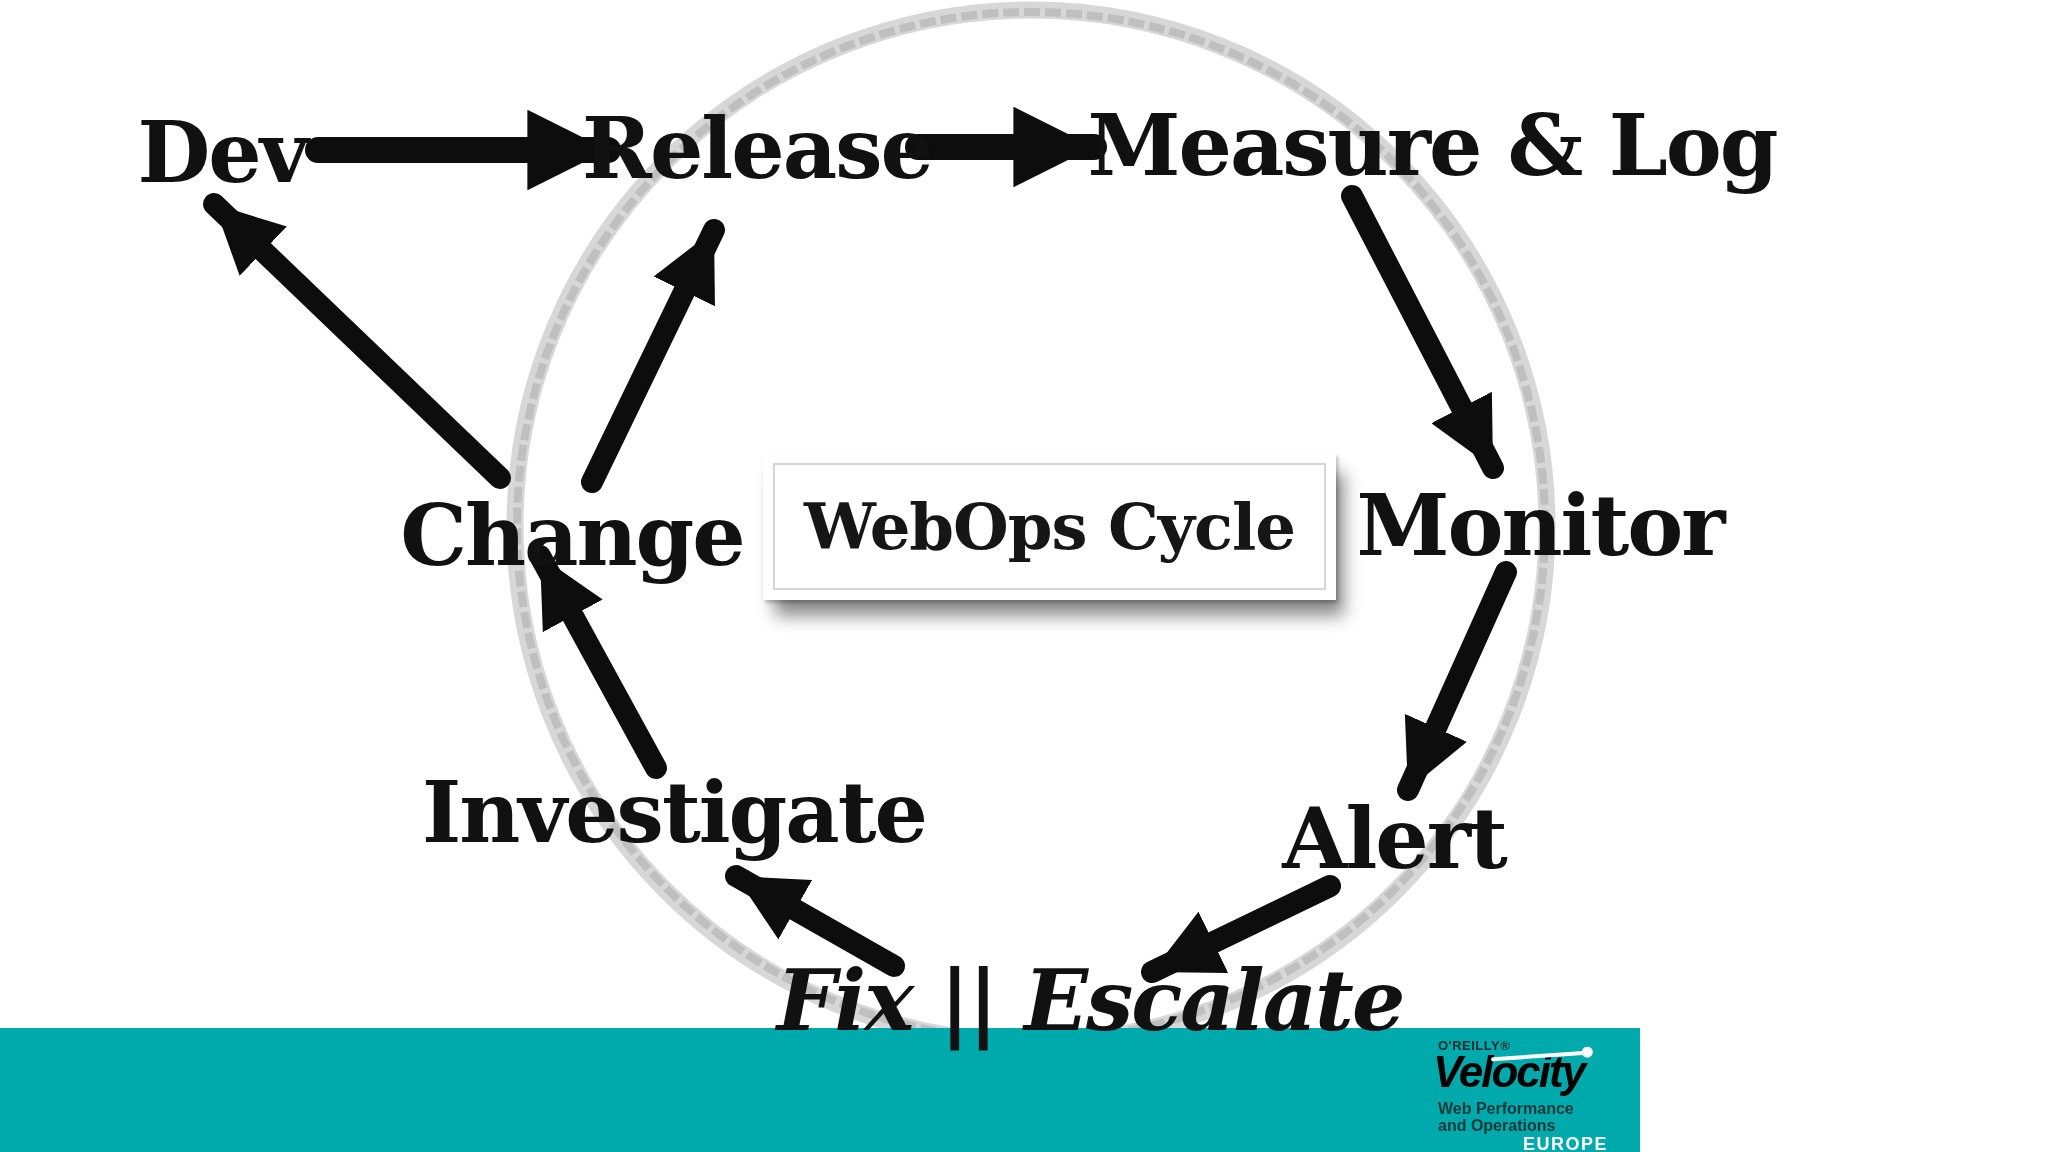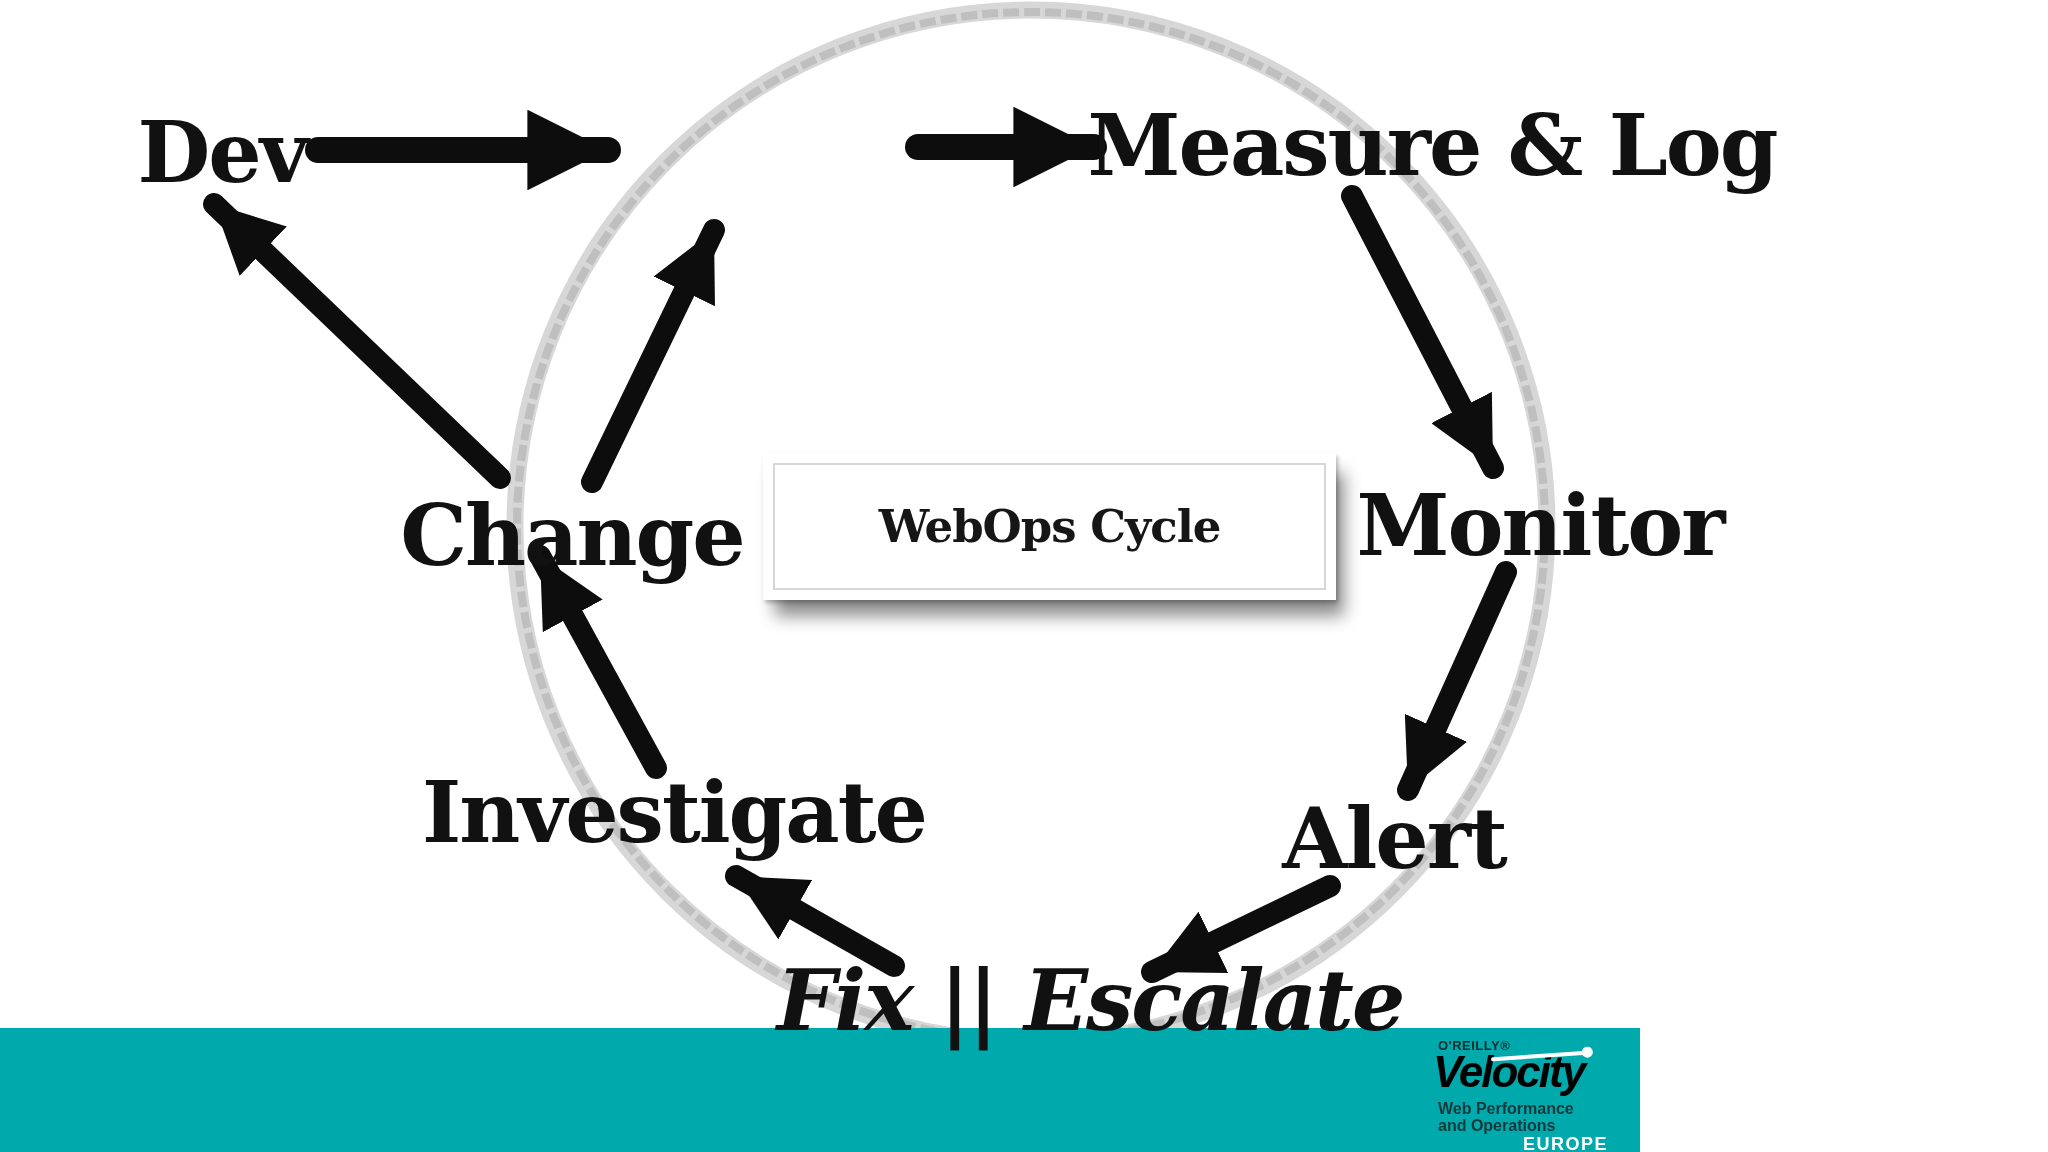--- a/index.html
+++ b/index.html
@@ -28,21 +28,21 @@
     position:absolute;left:763px;top:453px;width:573px;height:147px;
     background:#ffffff;z-index:6;
     box-shadow:10px 18px 16px -2px rgba(0,0,0,0.45), 2px 3px 4px rgba(0,0,0,0.25);
     display:flex;align-items:center;justify-content:center;
   }
   .titlebox::before{
     content:"";position:absolute;left:10px;top:10px;right:10px;bottom:10px;
     border:2px solid #d6d6d6;pointer-events:none;
   }
   .titlebox .title-text{
-    font-weight:700;font-size:45px;color:#161616;letter-spacing:-1px;white-space:nowrap;
+    font-weight:700;font-size:64px;color:#161616;letter-spacing:-1px;white-space:nowrap;
   }
   
   .footer-bar{
     position:absolute;left:0;top:1028px;width:1640px;height:124px;
     background:#00a9ab;z-index:4;
   }
   .logo{
     position:absolute;right:32px;top:10px;width:185px;height:108px;
     font-family:"Liberation Sans","DejaVu Sans",sans-serif;
   }
@@ -94,20 +94,21 @@
         <line x1="1506" y1="572" x2="1408" y2="790" stroke="#0d0d0d" stroke-width="22" stroke-linecap="round" marker-end="url(#ah)"></line>
         <line x1="1330" y1="886" x2="1152" y2="972" stroke="#0d0d0d" stroke-width="22" stroke-linecap="round" marker-end="url(#ah)"></line>
         <line x1="894" y1="966" x2="736" y2="876" stroke="#0d0d0d" stroke-width="22" stroke-linecap="round" marker-end="url(#ah)"></line>
         <line x1="656" y1="768" x2="540" y2="556" stroke="#0d0d0d" stroke-width="22" stroke-linecap="round" marker-end="url(#ah)"></line>
         <line x1="500" y1="478" x2="214" y2="204" stroke="#0d0d0d" stroke-width="22" stroke-linecap="round" marker-end="url(#ah)"></line>
         <line x1="592" y1="482" x2="714" y2="230" stroke="#0d0d0d" stroke-width="22" stroke-linecap="round" marker-end="url(#ah)"></line>
       </g>
   </svg>
 
   <div class="node n-dev">Dev</div>
+  <div class="node n-release">Release</div>
   <div class="node n-measure">Measure &amp; Log</div>
   <div class="node n-monitor">Monitor</div>
   <div class="node n-alert">Alert</div>
   <div class="node n-fix">Fix || Escalate</div>
   <div class="node n-investigate">Investigate</div>
   <div class="node n-change">Change</div>
 
   <div class="titlebox">
     <span class="title-text">WebOps Cycle</span>
   </div>

